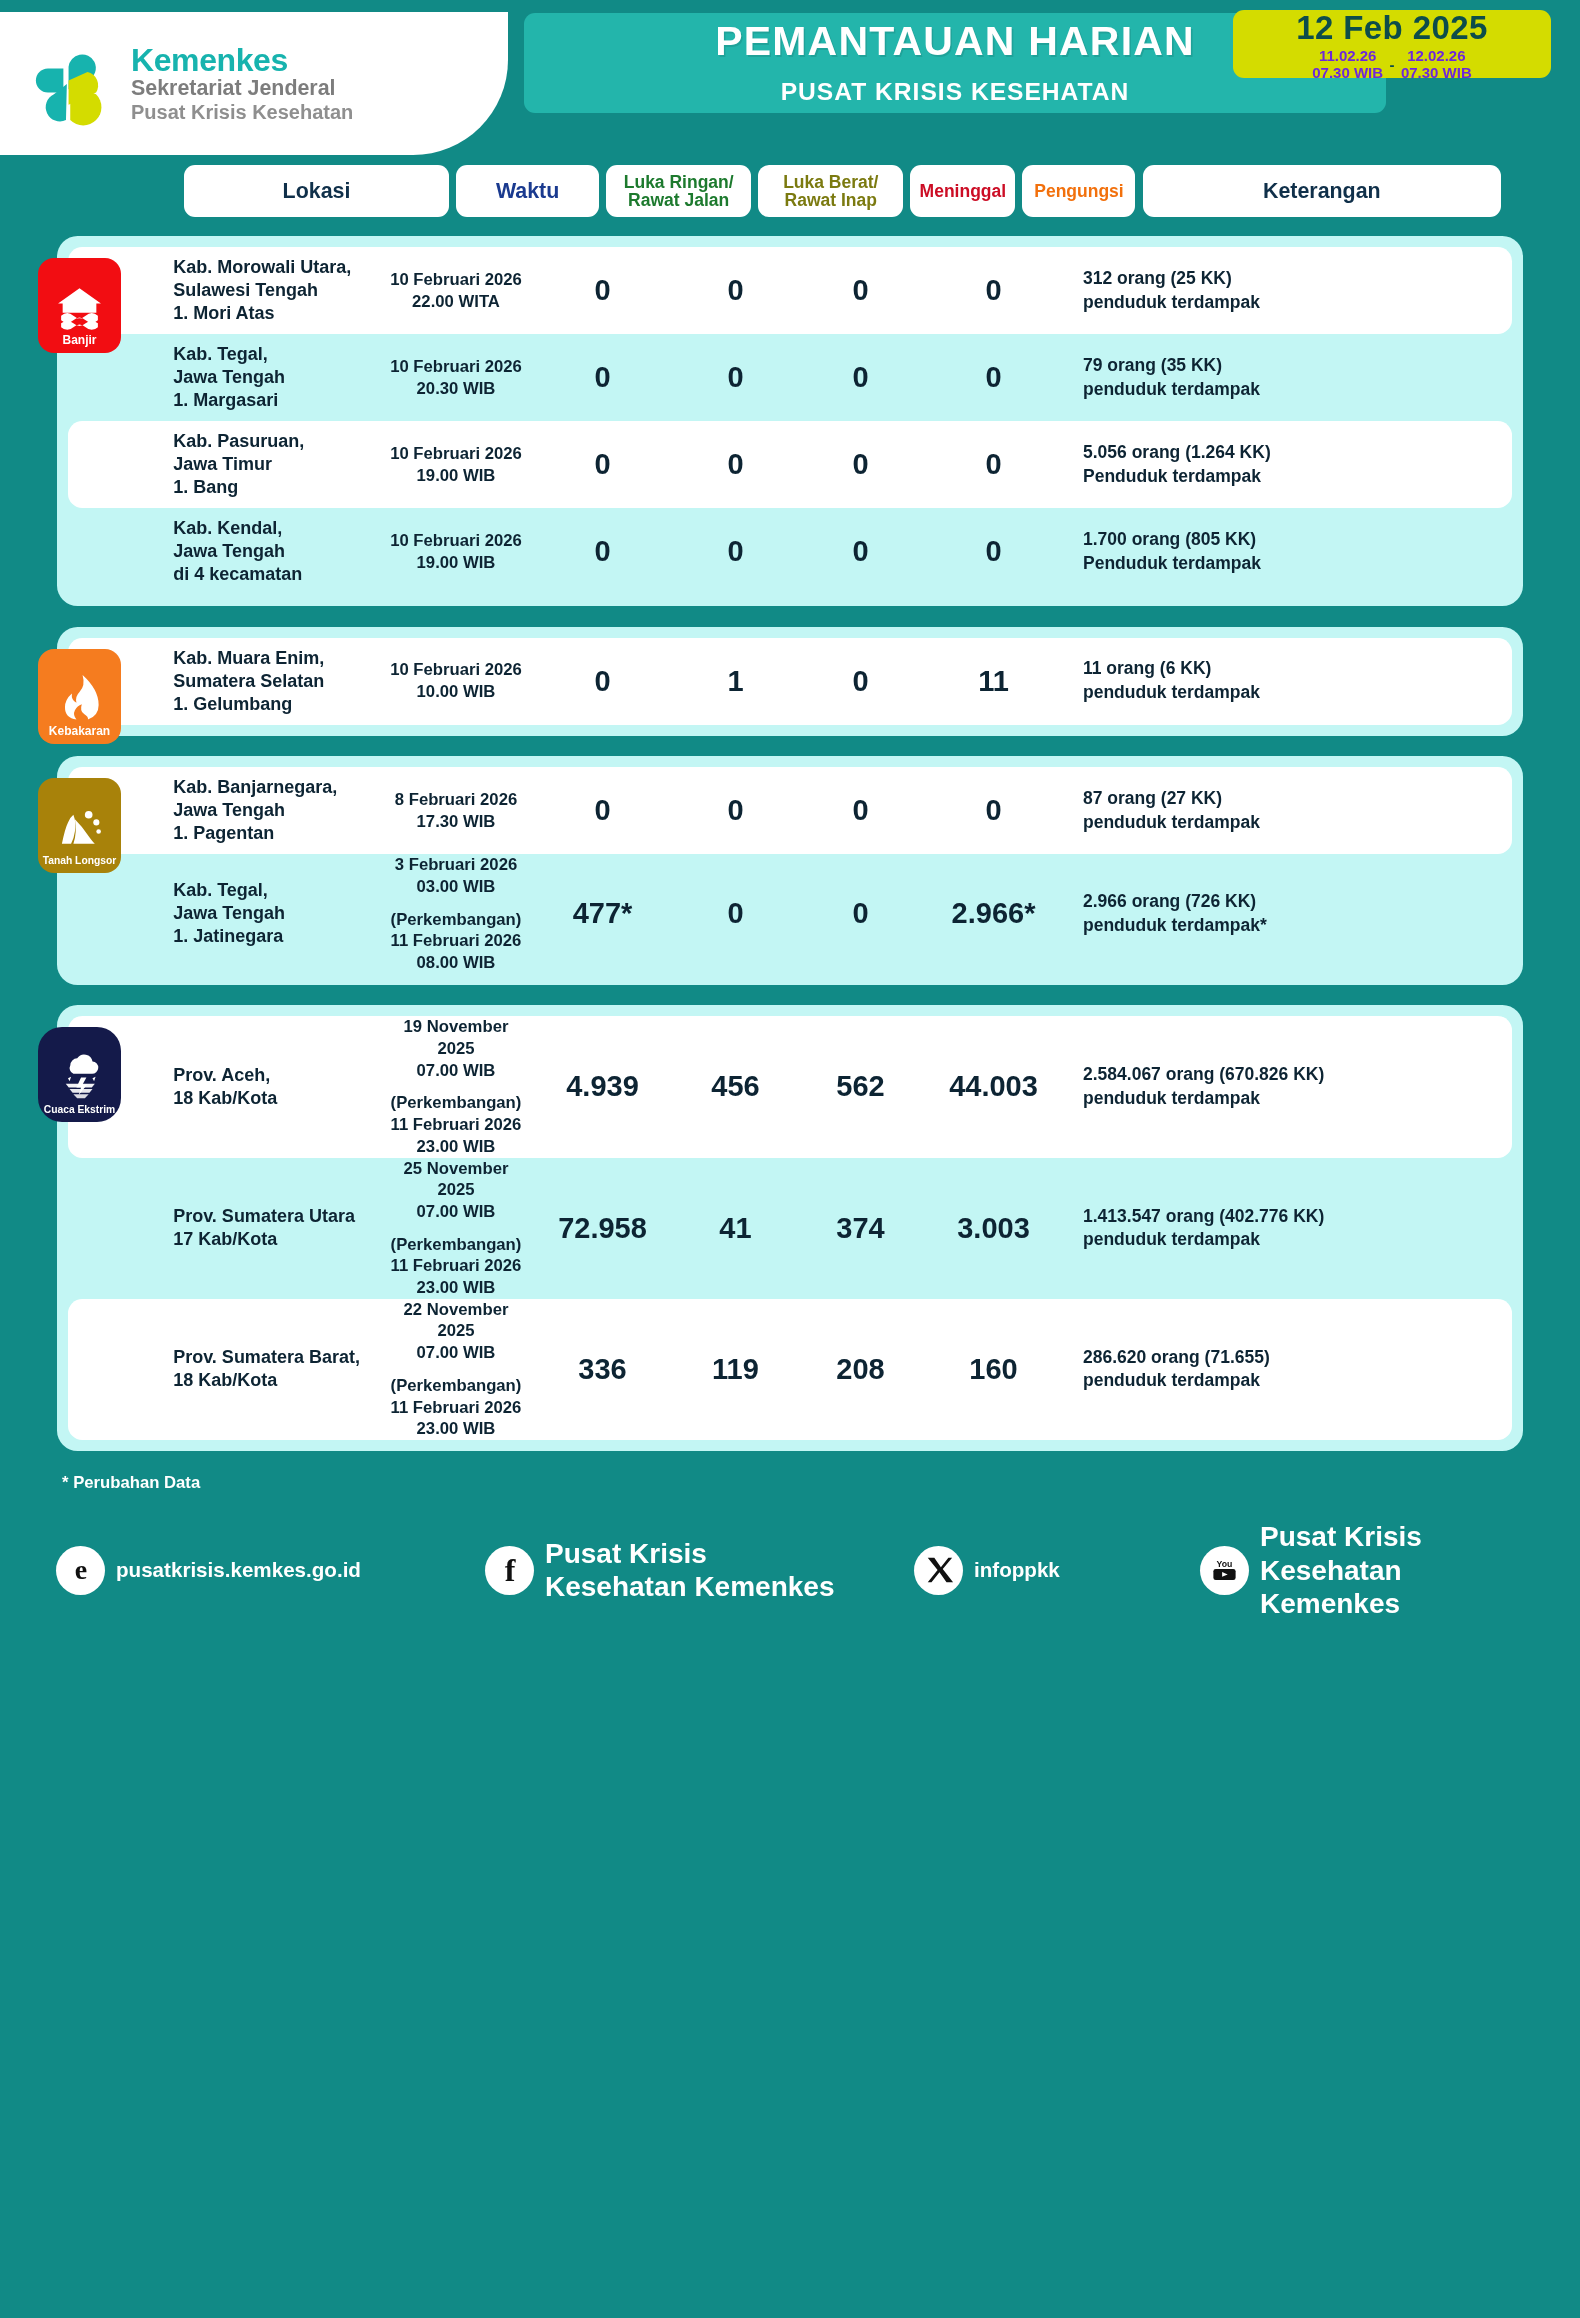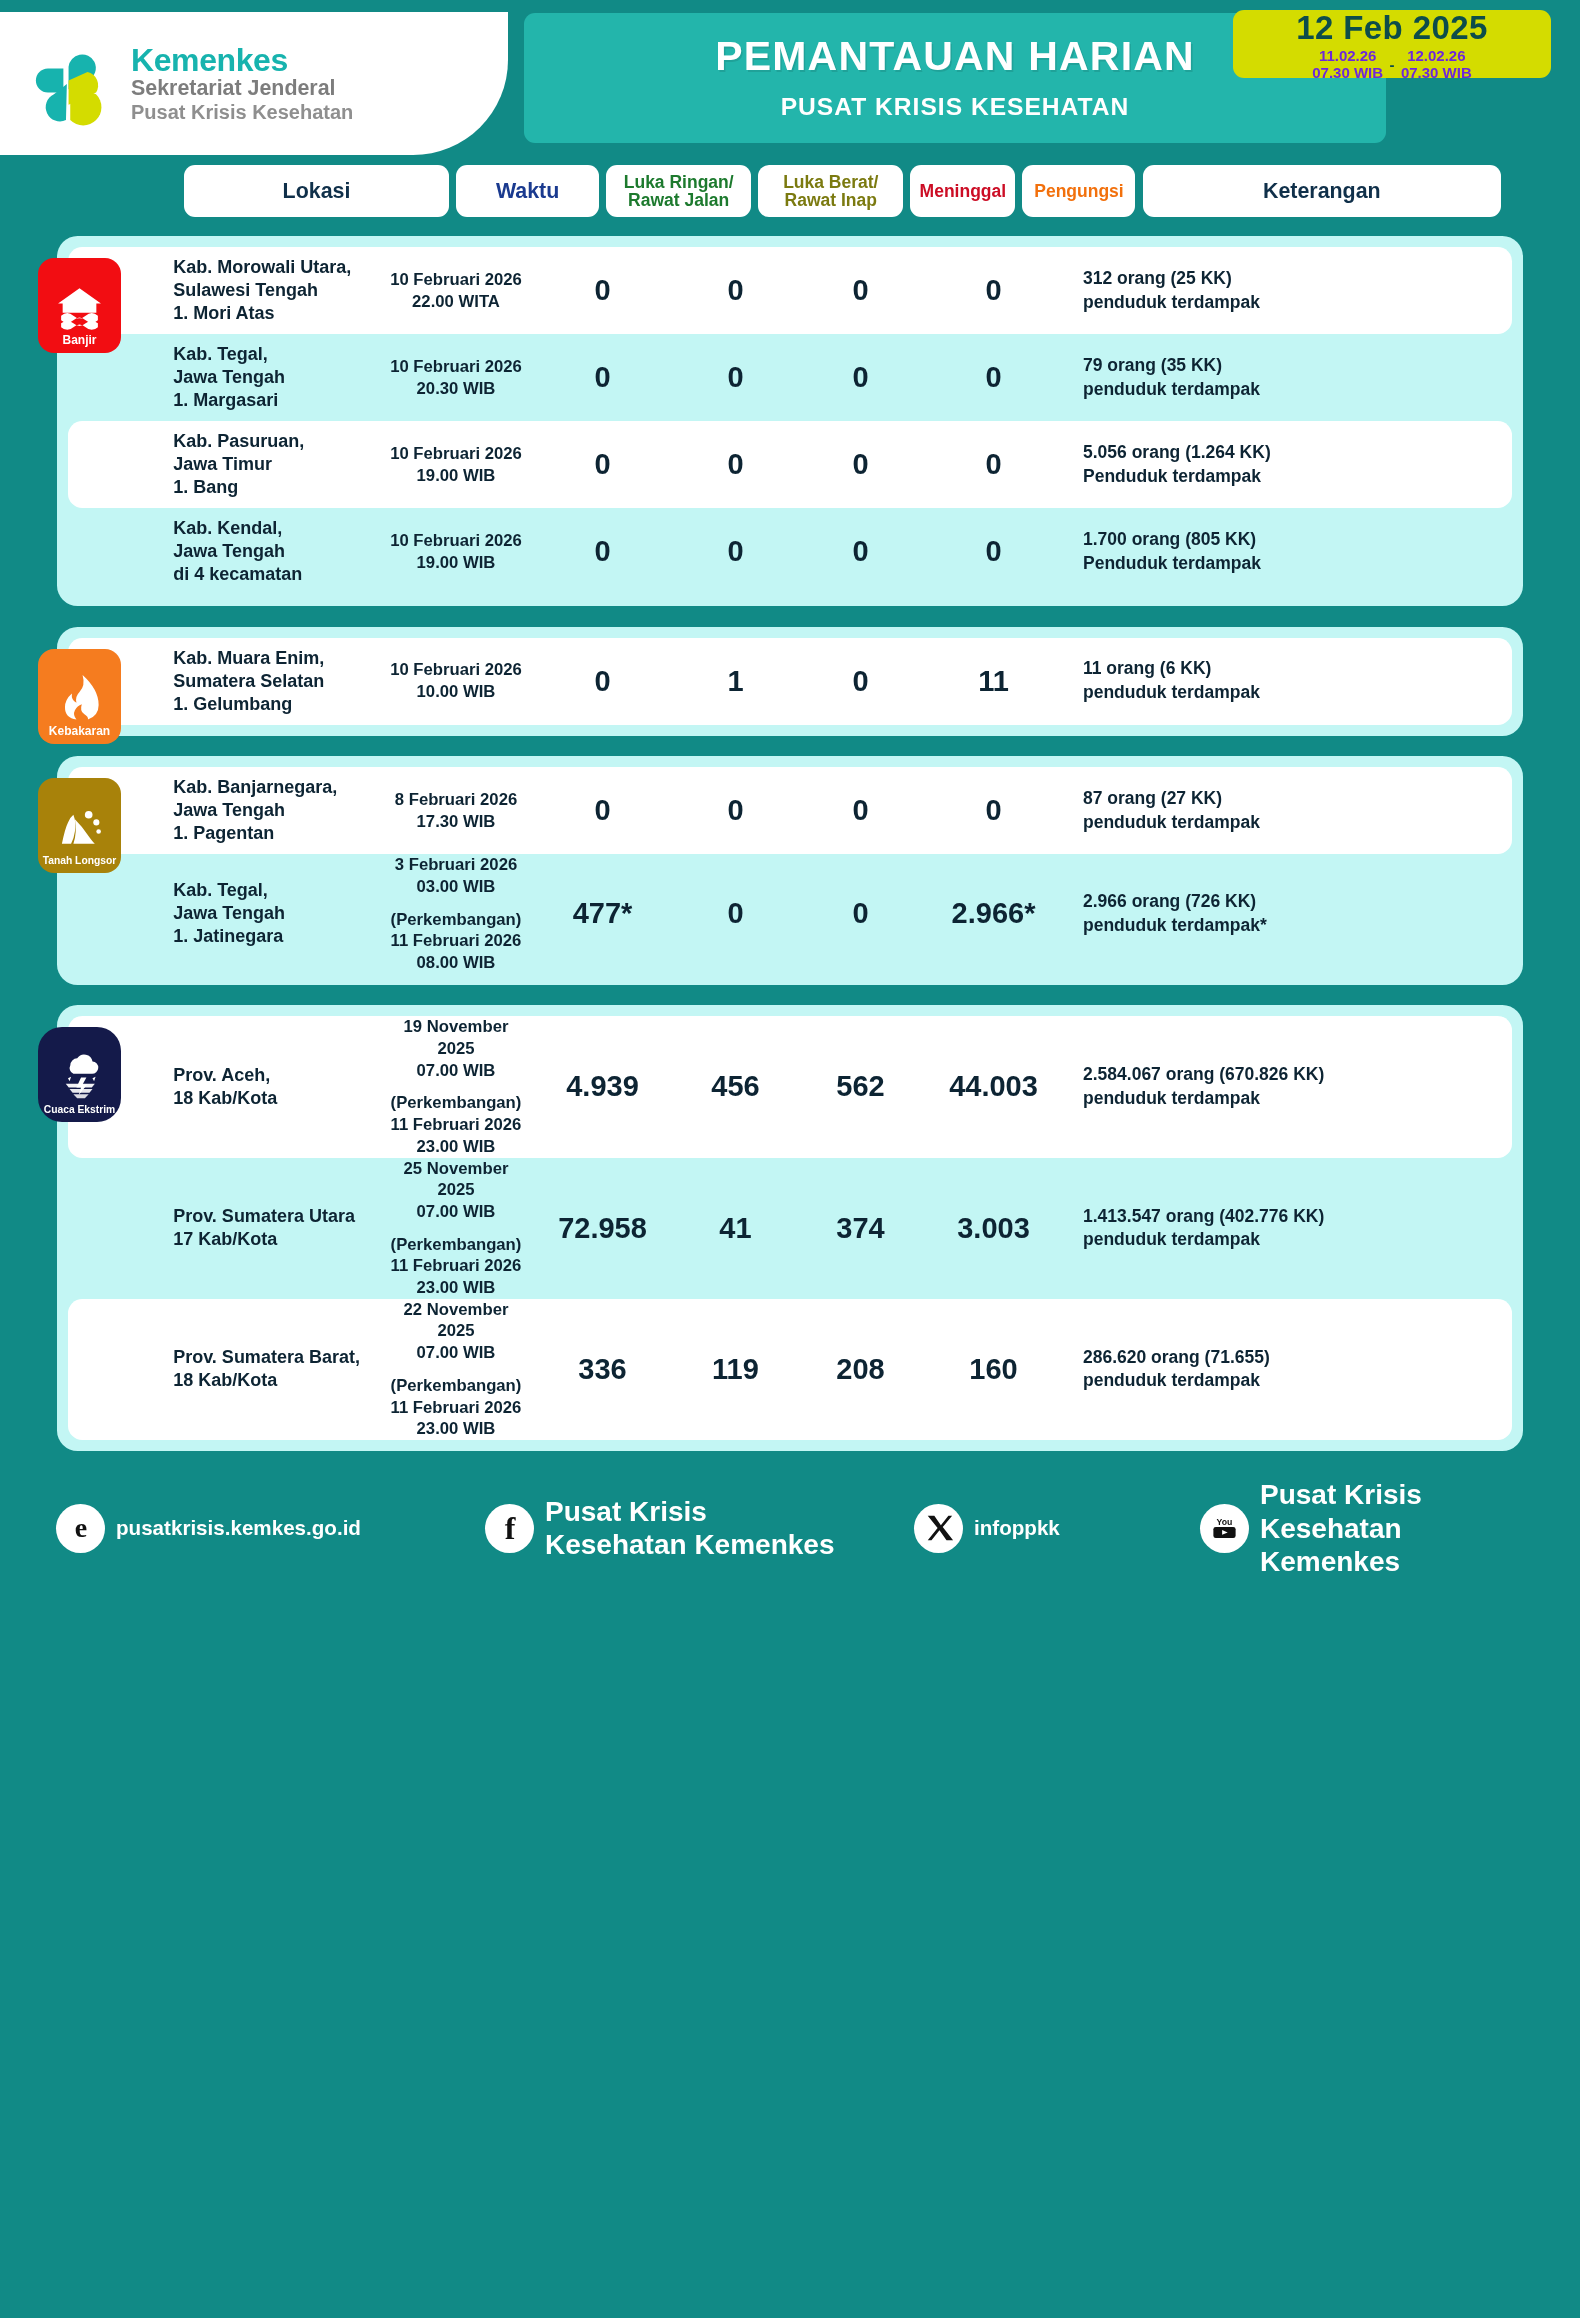--- a/index.html
+++ b/index.html
@@ -46,21 +46,21 @@
     line-height: 1.12;
   }
   .logo-line3 {
     font-size: 20px; font-weight: 600; color: #8f8f8f;
     line-height: 1.12;
   }
 
   .title-band {
     position: absolute;
     left: 524px; top: 12.7px;
-    width: 862px; height: 130px;
+    width: 862px; height: 100px;
     background: #23b5ab;
     border-radius: 11px;
     display: flex;
     flex-direction: column;
     align-items: center;
     justify-content: center;
     gap: 18px;
   }
   .title-main {
     font-size: 41px; font-weight: 800; color: #ffffff;
@@ -446,20 +446,21 @@
           <div class="cell c-time"><span>22 November 2025</span><br><span>07.00 WIB</span><span class="gap"></span><span>(Perkembangan)</span><br><span>11 Februari 2026</span><br><span>23.00 WIB</span></div>
           <div class="cell c-num wide">336</div>
           <div class="cell c-num">119</div>
           <div class="cell c-num">208</div>
           <div class="cell c-num wide">160</div>
           <div class="cell c-desc"><span>286.620 orang (71.655)</span><br><span>penduduk terdampak</span></div>
         </div>
       </div>
     </div>
 
+  <div class="footnote">* Perubahan Data</div>
 
   <div class="social" id="social-root">
       <div class="social-item si-1">
         <span class="si-circle">
           <svg viewBox="0 0 32 32" width="32" height="32">
             <text x="16" y="25" font-size="28" font-weight="700" font-family="Liberation Serif, serif" text-anchor="middle" fill="#111">e</text>
           </svg>
         </span>
         <span class="si-text one"><span>pusatkrisis.kemkes.go.id</span></span>
       </div>

